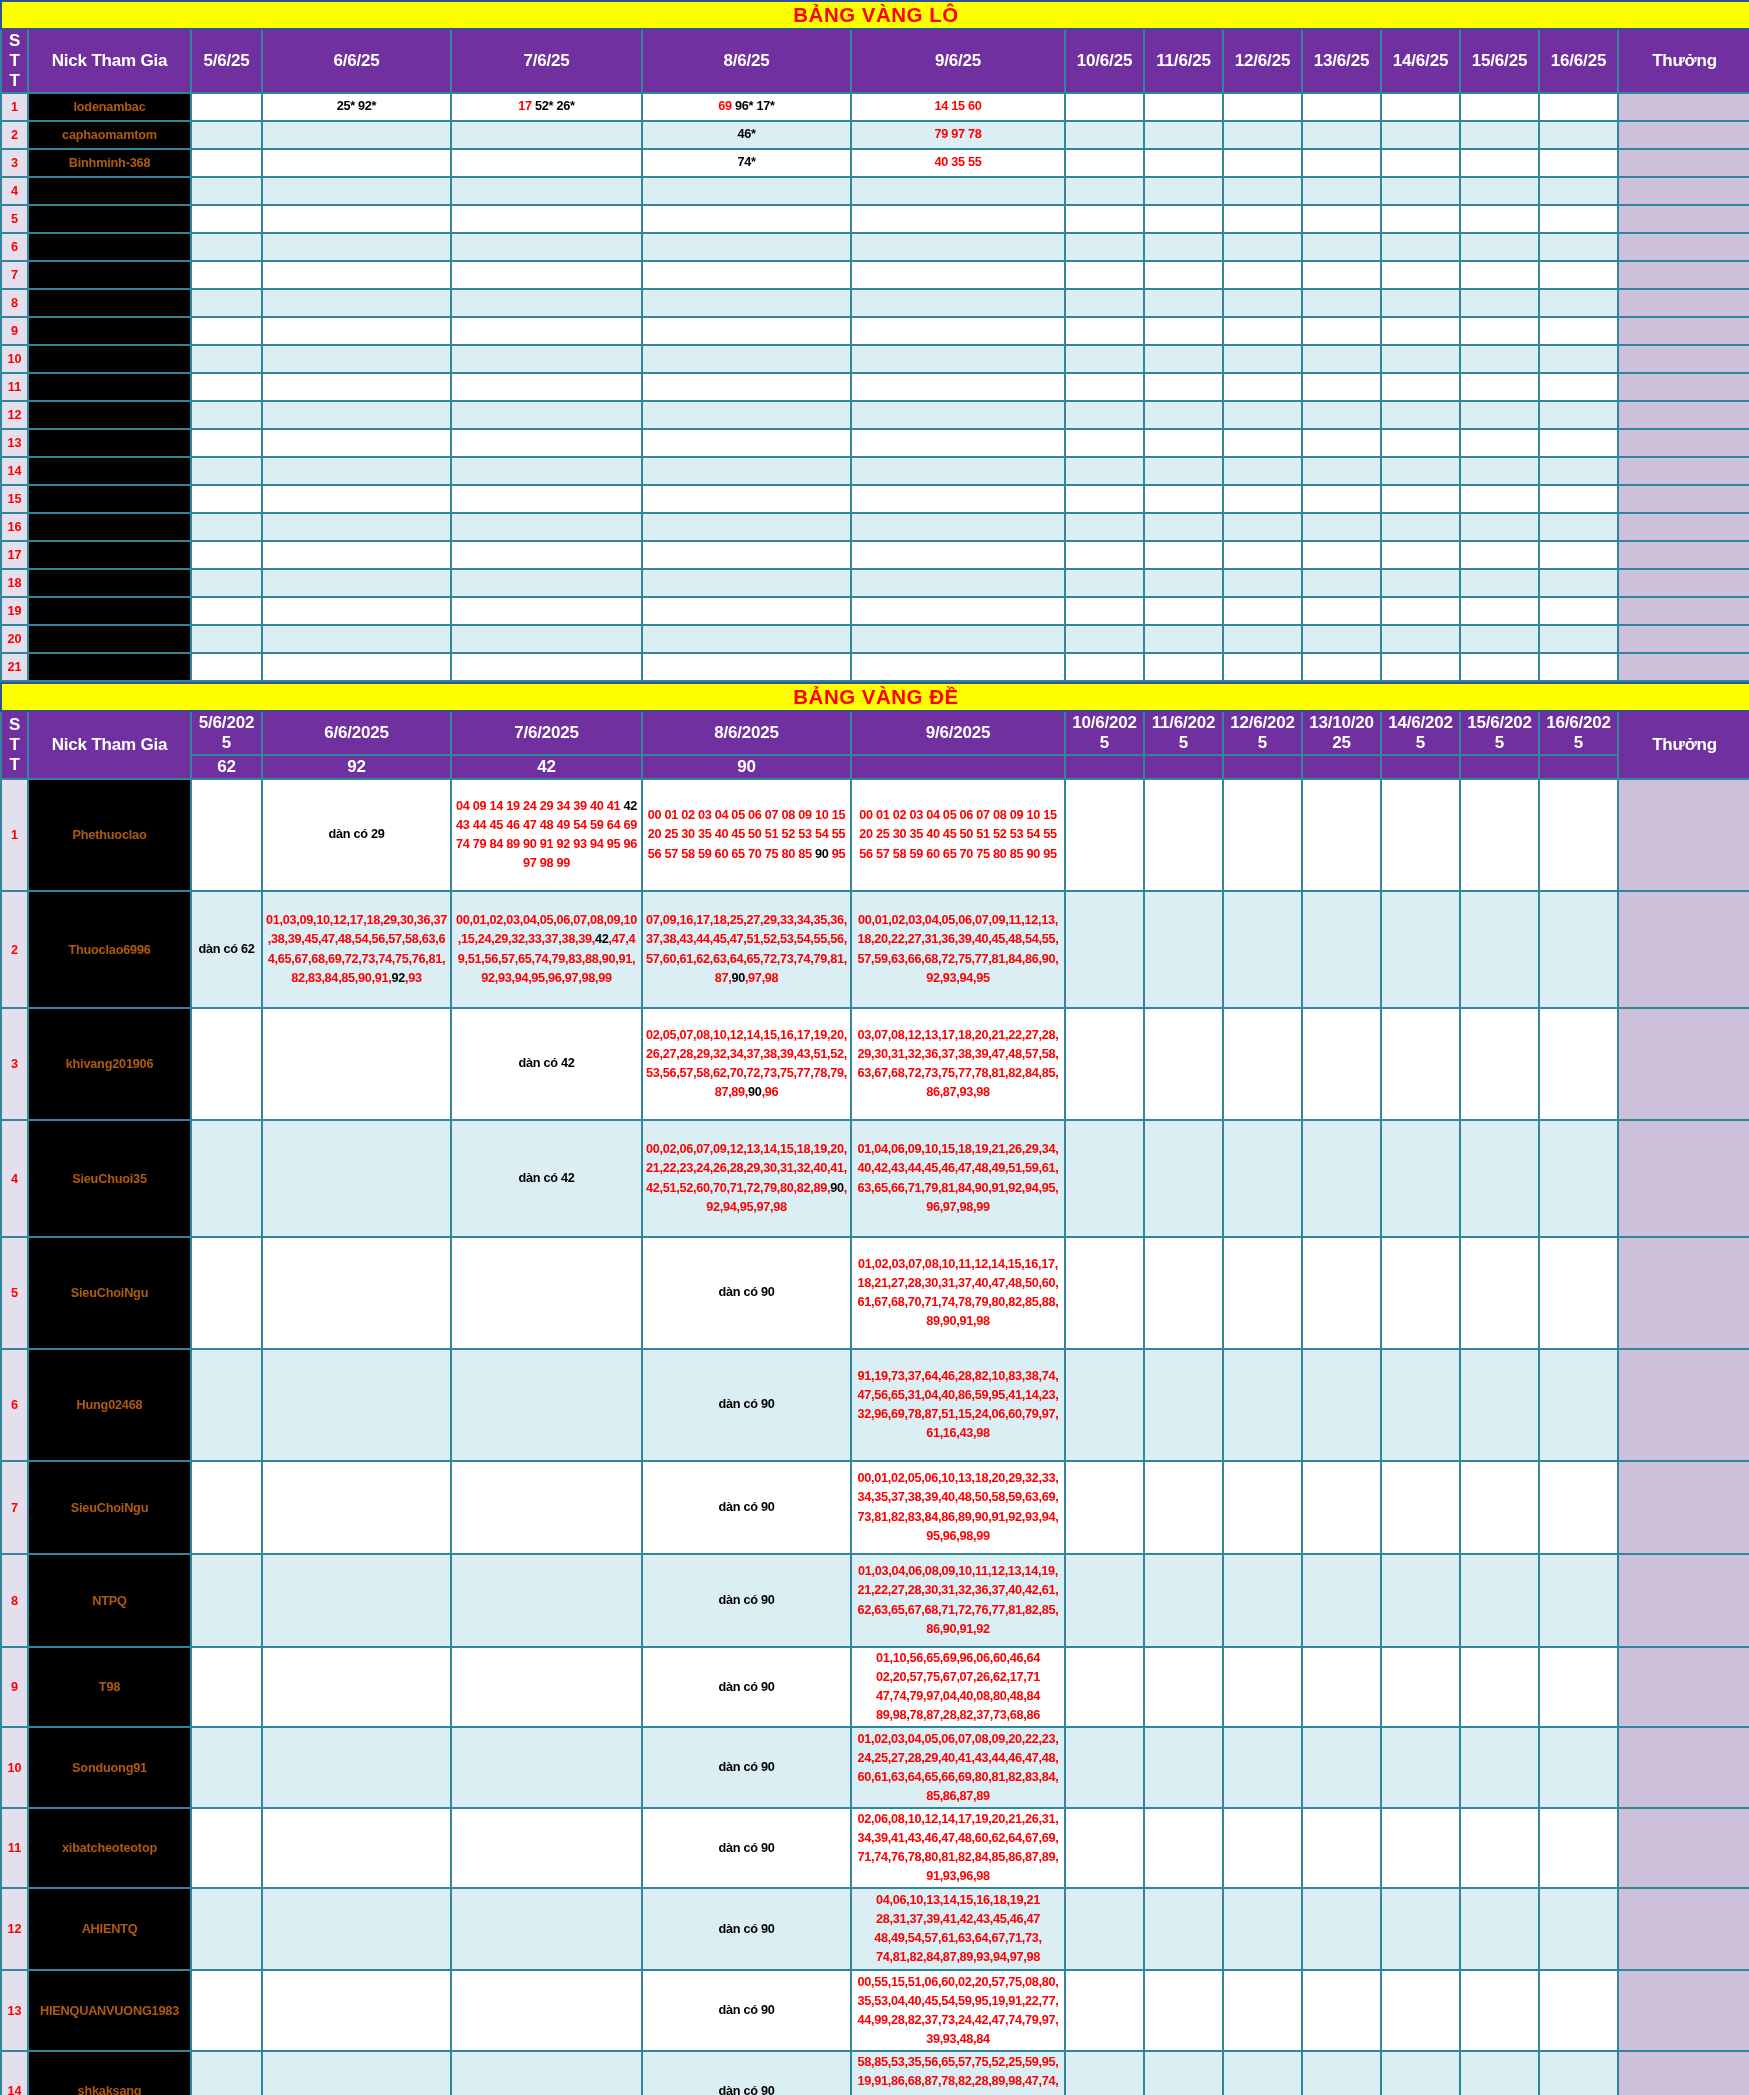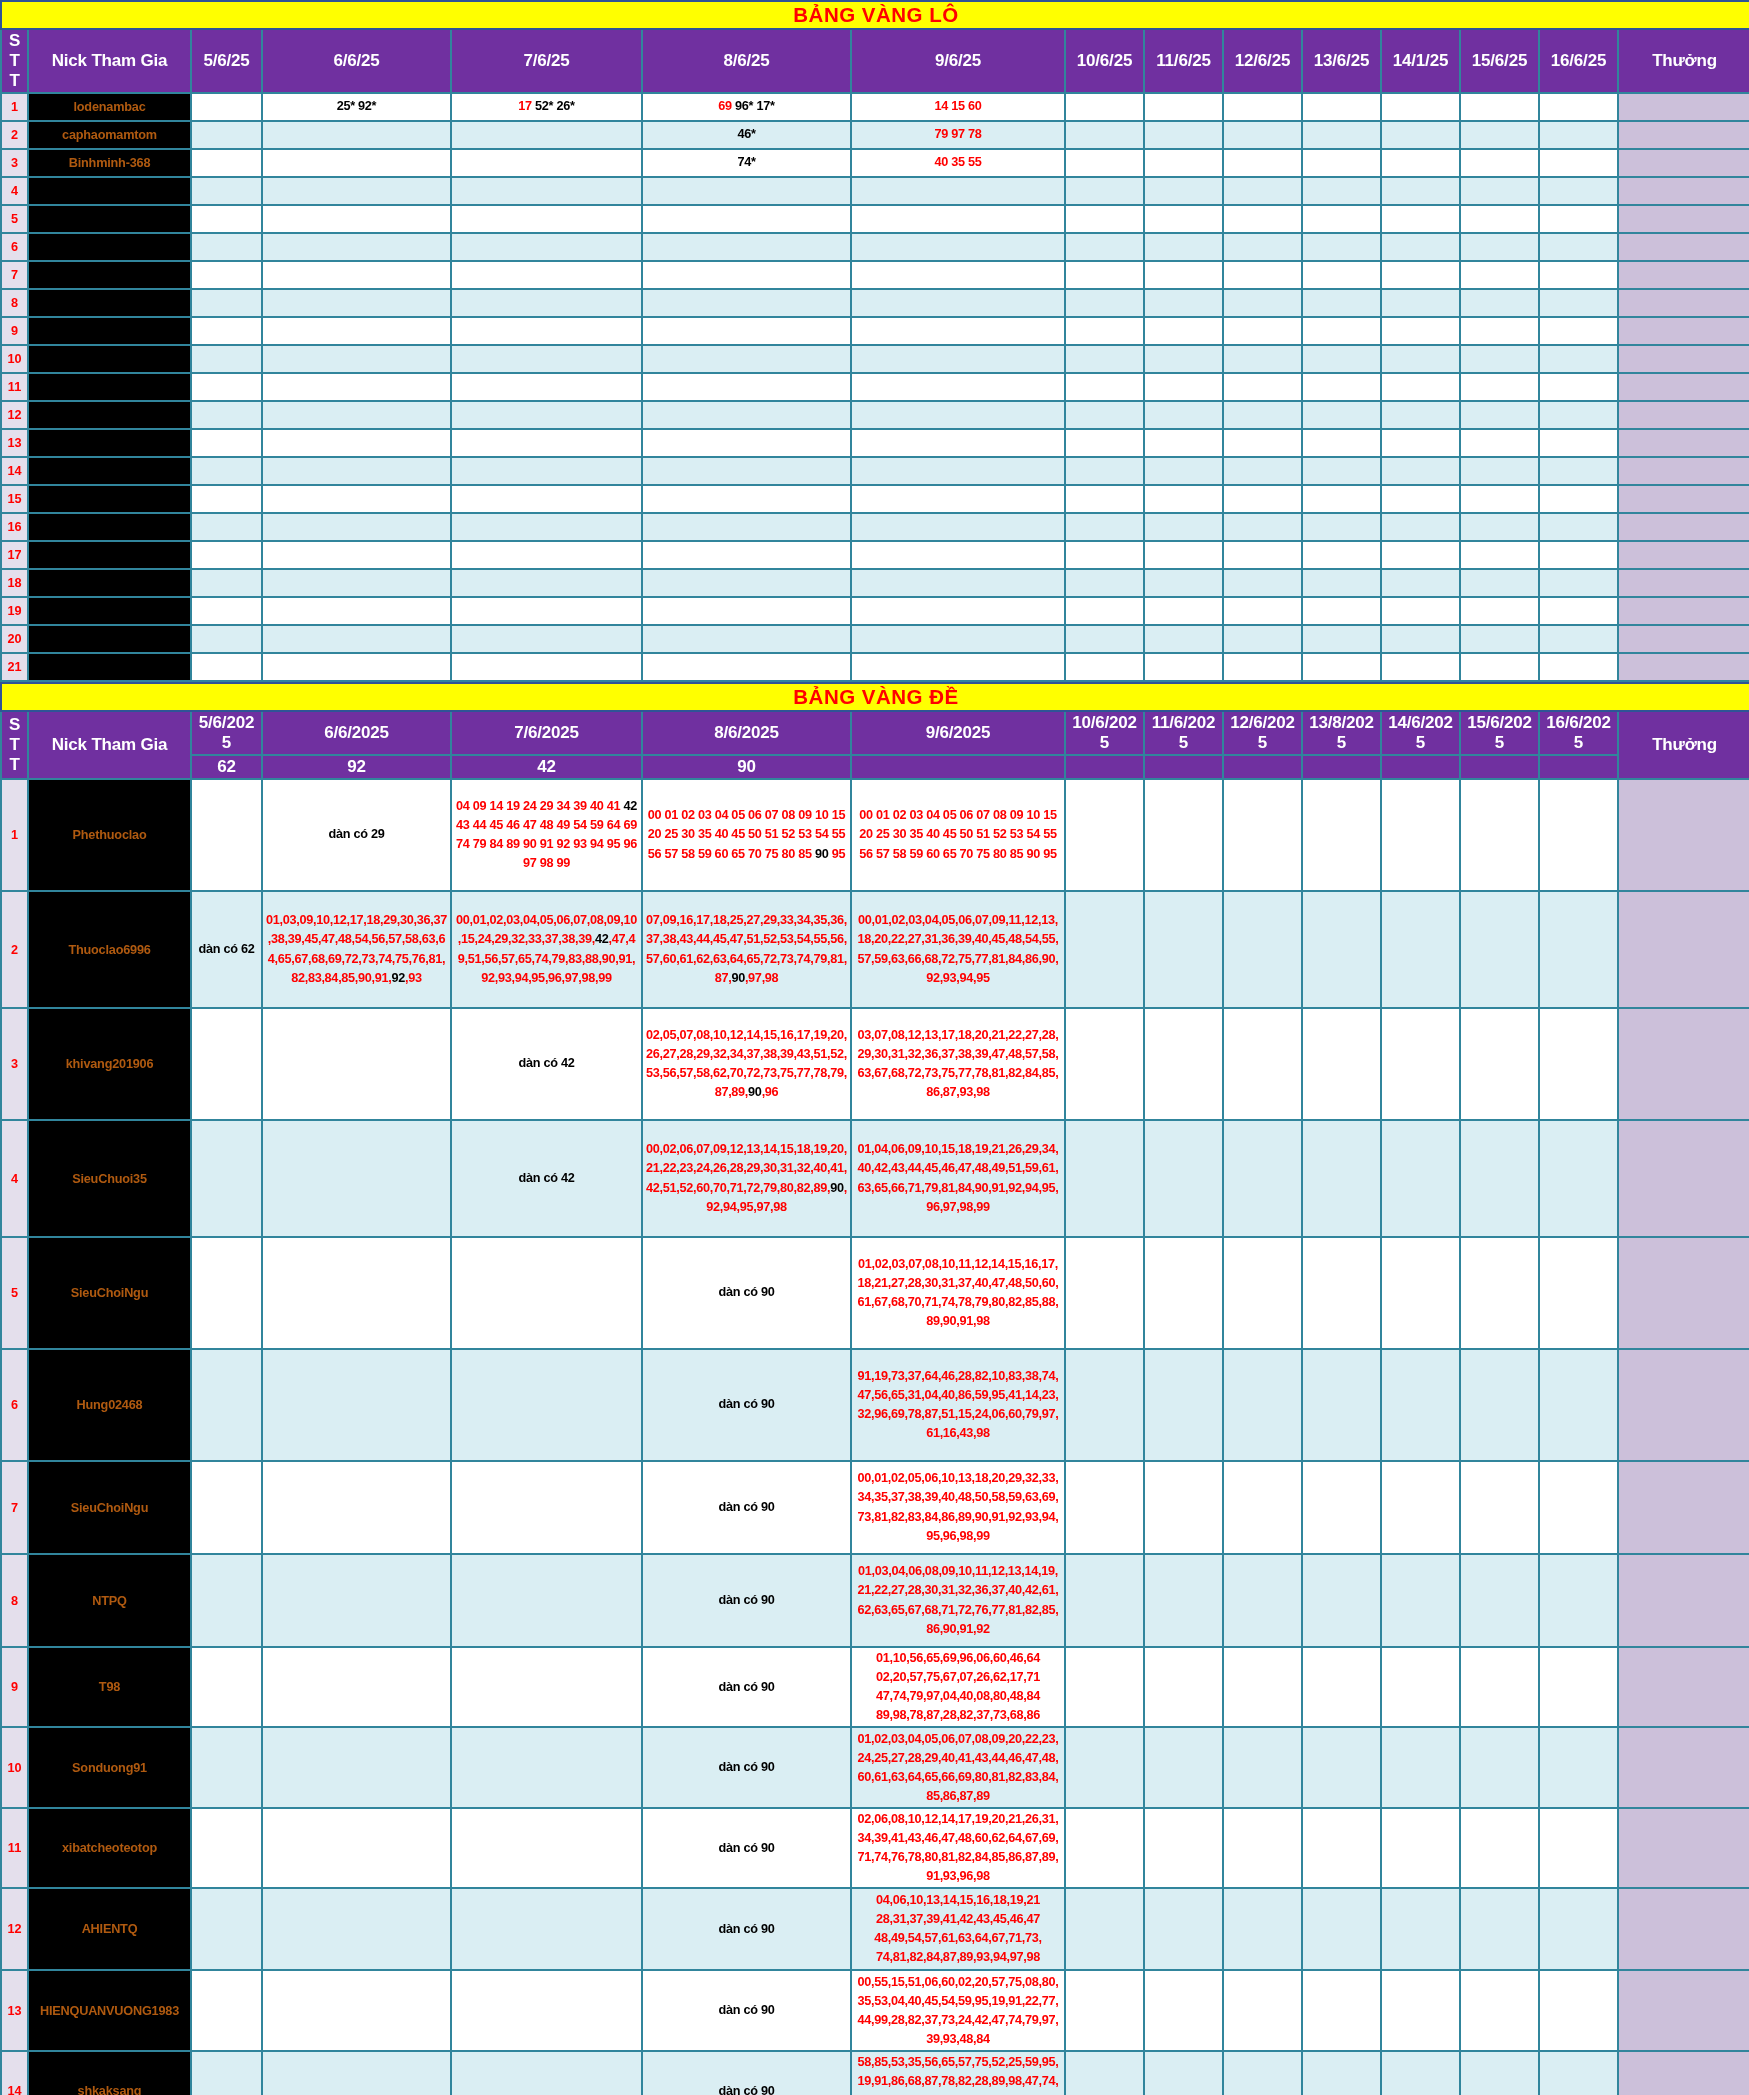--- a/index.html
+++ b/index.html
@@ -57,21 +57,21 @@
           <th class="corner">Nick Tham Gia</th>
           <th class="date-h">5/6/25</th>
           <th class="date-h">6/6/25</th>
           <th class="date-h">7/6/25</th>
           <th class="date-h">8/6/25</th>
           <th class="date-h">9/6/25</th>
           <th class="date-h">10/6/25</th>
           <th class="date-h">11/6/25</th>
           <th class="date-h">12/6/25</th>
           <th class="date-h">13/6/25</th>
-          <th class="date-h">14/1/25</th>
+          <th class="date-h">14/6/25</th>
           <th class="date-h">15/6/25</th>
           <th class="date-h">16/6/25</th>
           <th class="corner">Thưởng</th>
         </tr>
     </thead>
     <tbody id="lo-body">
         <tr class="odd">
           <td class="stt">1</td>
           <td class="nick">lodenambac</td>
           <td class="data"></td>
@@ -457,21 +457,21 @@
           <th class="corner" rowspan="2">STT</th>
           <th class="corner" rowspan="2">Nick Tham Gia</th>
           <th class="date-h">5/6/2025</th>
           <th class="date-h">6/6/2025</th>
           <th class="date-h">7/6/2025</th>
           <th class="date-h">8/6/2025</th>
           <th class="date-h">9/6/2025</th>
           <th class="date-h">10/6/2025</th>
           <th class="date-h">11/6/2025</th>
           <th class="date-h">12/6/2025</th>
-          <th class="date-h">13/8/2025</th>
+          <th class="date-h">13/10/2025</th>
           <th class="date-h">14/6/2025</th>
           <th class="date-h">15/6/2025</th>
           <th class="date-h">16/6/2025</th>
           <th class="corner" rowspan="2">Thưởng</th>
         </tr>
       <tr class="hdr2" id="de-hdr2">
           <th class="date-h">62</th>
           <th class="date-h">92</th>
           <th class="date-h">42</th>
           <th class="date-h">90</th>

